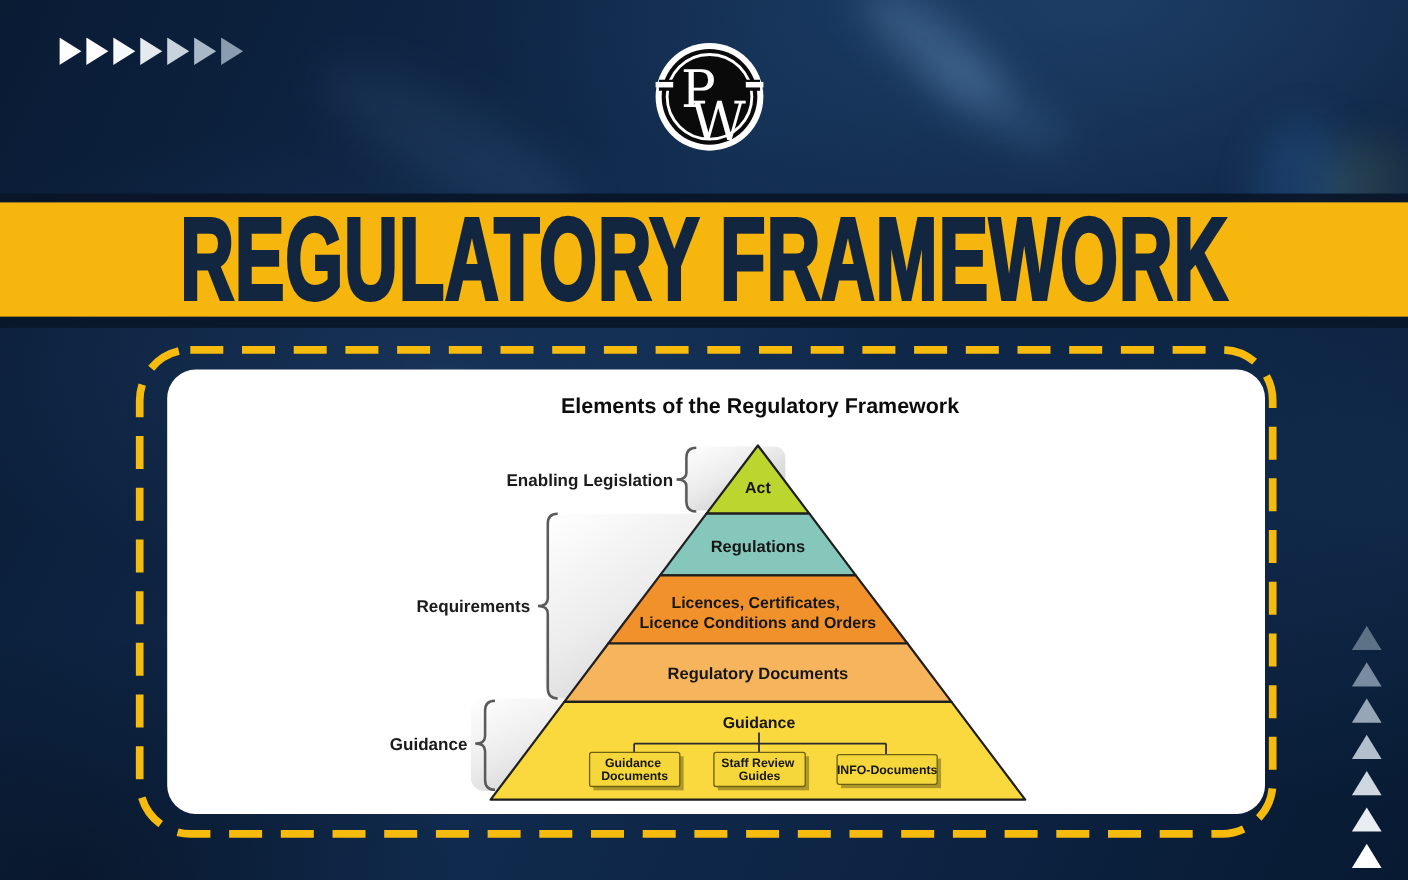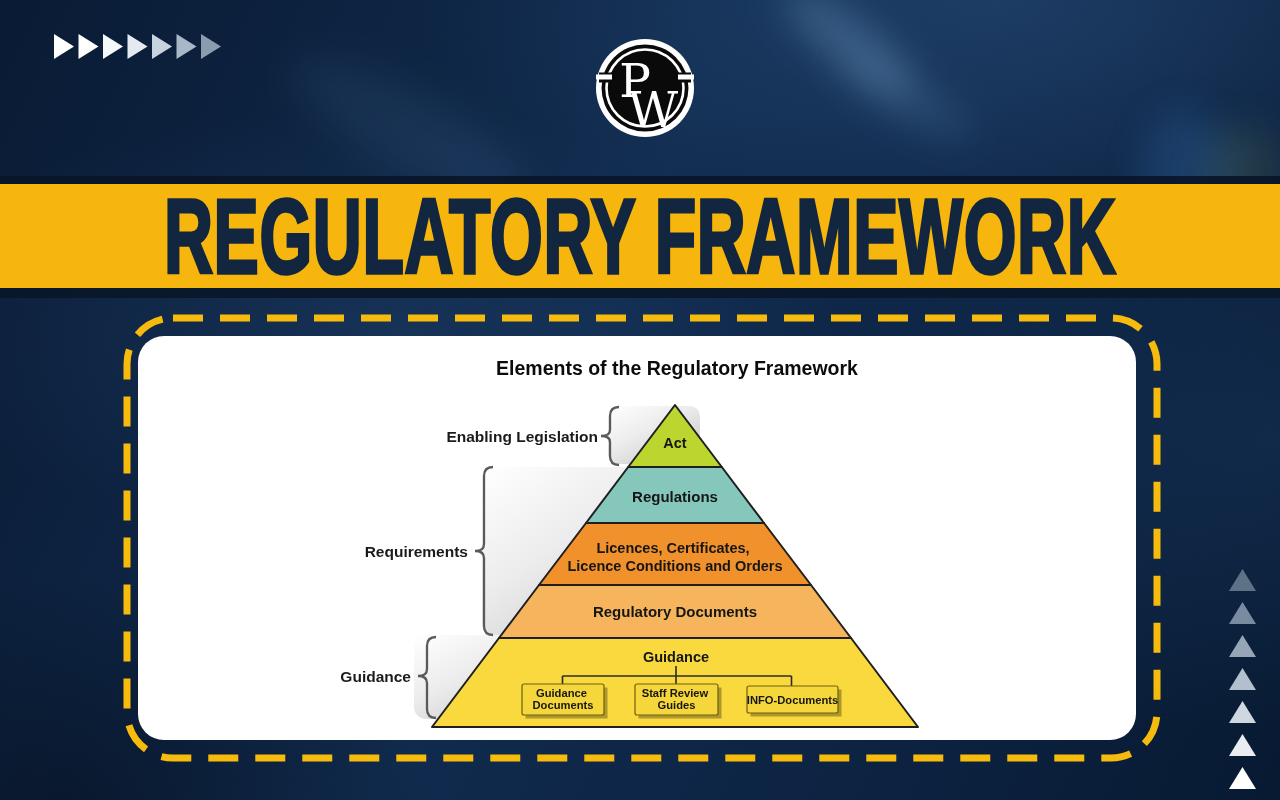--- a/index.html
+++ b/index.html
@@ -40,21 +40,21 @@
   }
 
   .logo{position:absolute;left:593px;top:36px;width:104px;height:104px;}
 
   .left-arrows{position:absolute;left:54px;top:34px;width:176px;height:26px;}
   .right-arrows{position:absolute;left:1229px;top:569px;width:30px;height:226px;}
 
   .dash-frame{position:absolute;left:122px;top:313px;width:1040px;height:450px;pointer-events:none;}
 
   .card{
-    position:absolute;left:138px;top:336px;width:998px;height:404px;
+    position:absolute;left:152px;top:336px;width:998px;height:404px;
     background:#ffffff;border-radius:26px;
   }
   .card svg{position:absolute;inset:0;}
 </style>
 </head>
 <body>
 
 <div class="bg"></div>
 <div class="blob" id="b1"></div>
 <div class="blob" id="b2"></div>

